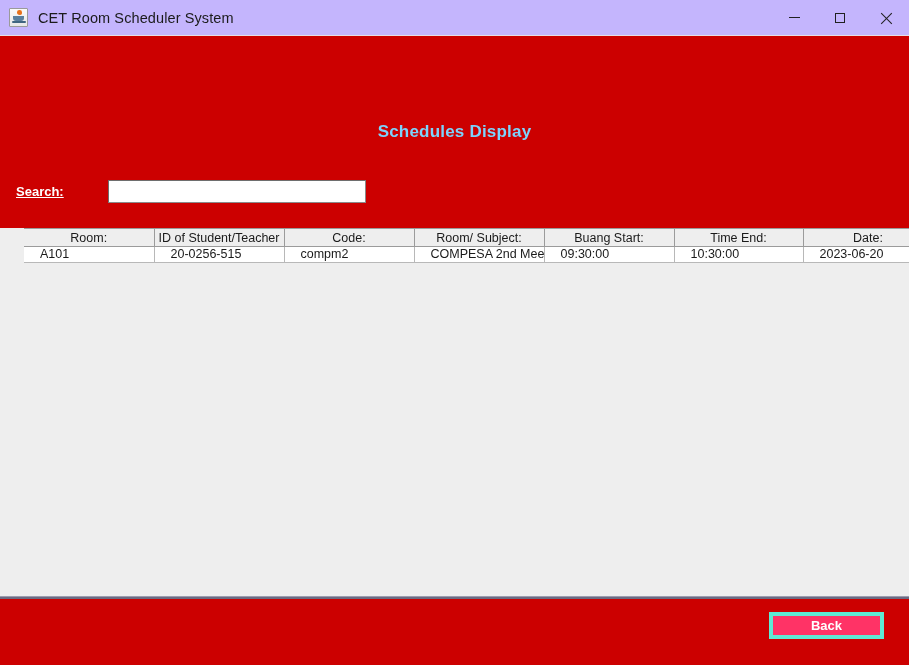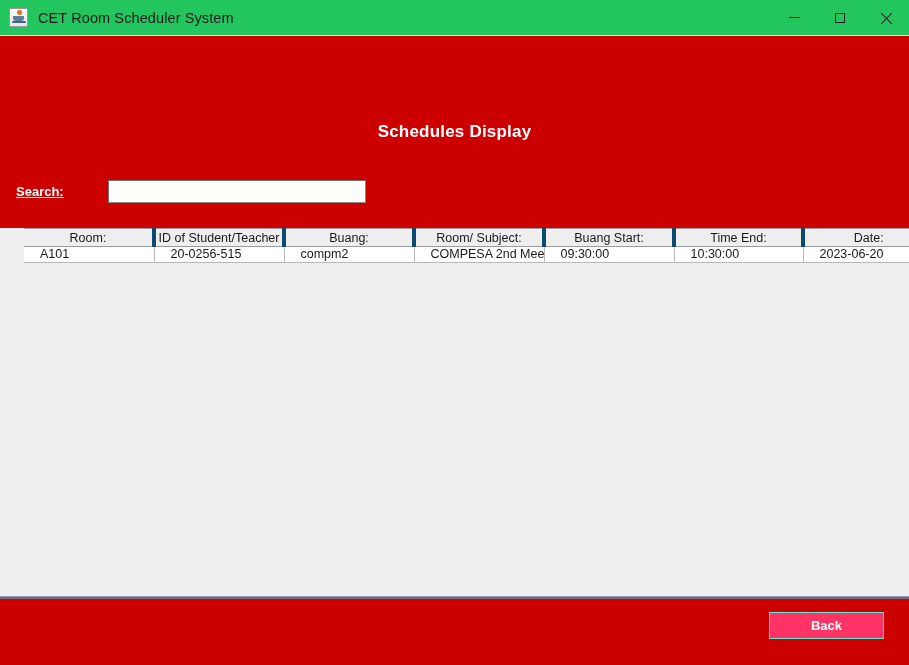--- a/index.html
+++ b/index.html
@@ -19,21 +19,21 @@
     height: 665px;
     display: flex;
     flex-direction: column;
     background: #eeeeee;
   }
 
   
   #titlebar {
     height: 36px;
     flex: 0 0 36px;
-    background: #22c55e;
+    background: #c4b5fd;
     display: flex;
     align-items: stretch;
     justify-content: space-between;
     border-bottom: 1px solid #e6e0e6;
   }
   .title-left {
     display: flex;
     align-items: center;
     padding-left: 9px;
     gap: 10px;
@@ -97,21 +97,21 @@
   #header-panel {
     flex: 0 0 192px;
     background: #cc0000;
     position: relative;
   }
   #page-title {
     position: absolute;
     top: 86px;
     left: 0; right: 0;
     text-align: center;
-    color: #ffffff;
+    color: #7dd3fc;
     font-size: 17px;
     font-weight: bold;
     letter-spacing: 0.2px;
   }
   #search-row {
     position: absolute;
     top: 144px;
     left: 16px;
     display: flex;
     align-items: center;
@@ -156,21 +156,21 @@
     height: 18px;
     background: #eeeeee;
     border: 1px solid #9b9b9b;
     border-left: none;
     font-weight: normal;
     text-align: center;
     line-height: 16px;
     white-space: nowrap;
     overflow: hidden;
   }
-  table.grid thead th + th { border-left: 4px solid #0c4a6e; }
+  table.grid thead th + th { border-left: 1px solid #0c4a6e; }
   table.grid tbody td {
     height: 16px;
     background: #ffffff;
     border-bottom: 1px solid #b8b8b8;
     border-right: 1px solid #b8b8b8;
     padding: 0 16px;
     text-align: left;
     line-height: 15px;
     white-space: nowrap;
     overflow: hidden;
@@ -188,21 +188,21 @@
     background: #cc0000;
     position: relative;
   }
   #back-button {
     position: absolute;
     right: 25px;
     top: 13px;
     width: 115px;
     height: 27px;
     background: #ff3366;
-    border: 1px solid #5eead4;
+    border: 4px solid #5eead4;
     color: #ffffff;
     font-family: "Liberation Sans", sans-serif;
     font-size: 13px;
     font-weight: bold;
     cursor: pointer;
   }
 </style>
 </head>
 <body>
 
@@ -246,21 +246,21 @@
           <col style="width:130px">
         <col style="width:130px">
           <col style="width:130px">
           <col style="width:129px">
         <col style="width:130px">
       </colgroup>
       <thead>
         <tr>
           <th>Room:</th>
           <th>ID of Student/Teacher</th>
-          <th>Buang:</th>
+          <th>Code:</th>
           <th>Room/ Subject:</th>
           <th>Buang Start:</th>
           <th>Time End:</th>
           <th>Date:</th>
         </tr>
       </thead>
       <tbody>
         <tr>
           <td>A101</td>
           <td>20-0256-515</td>

